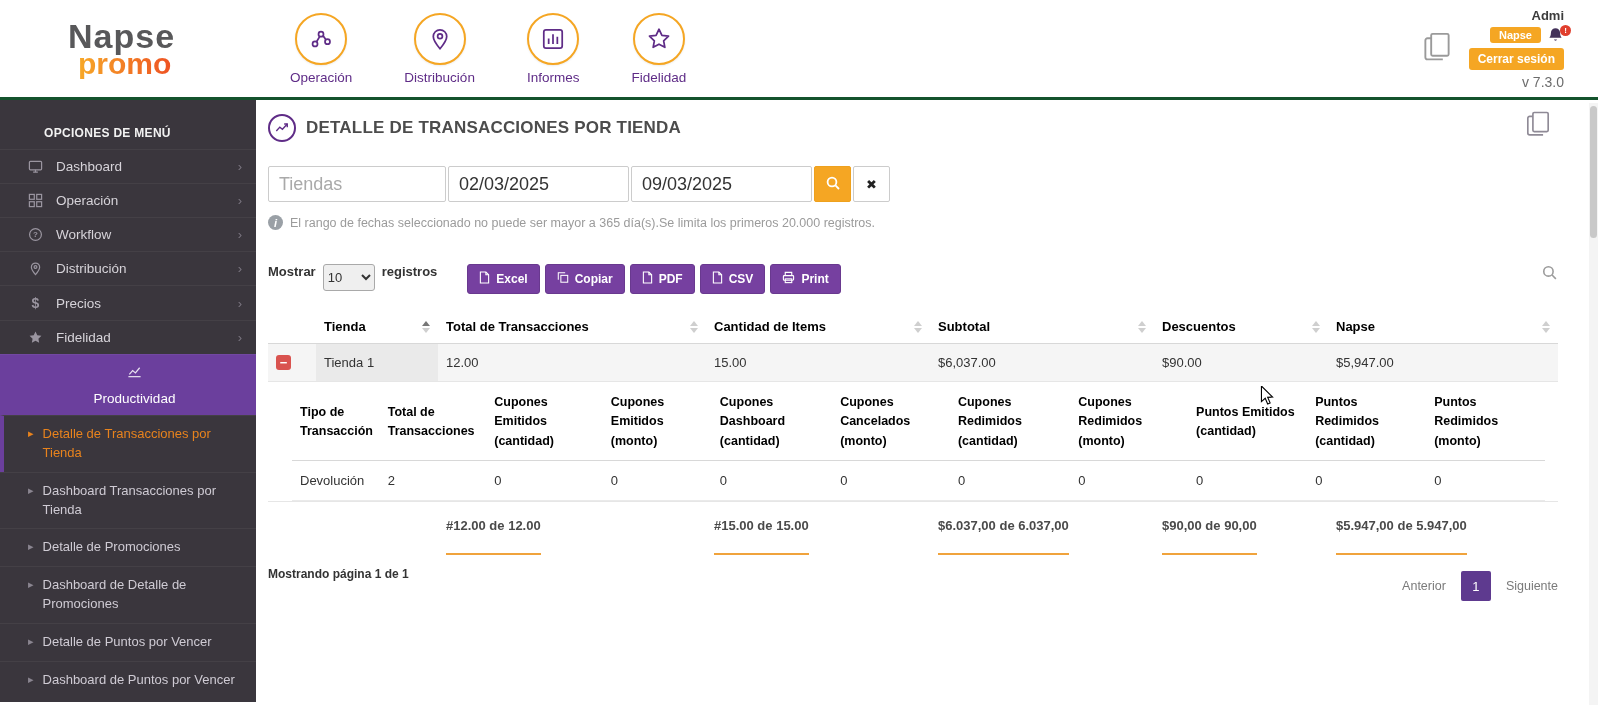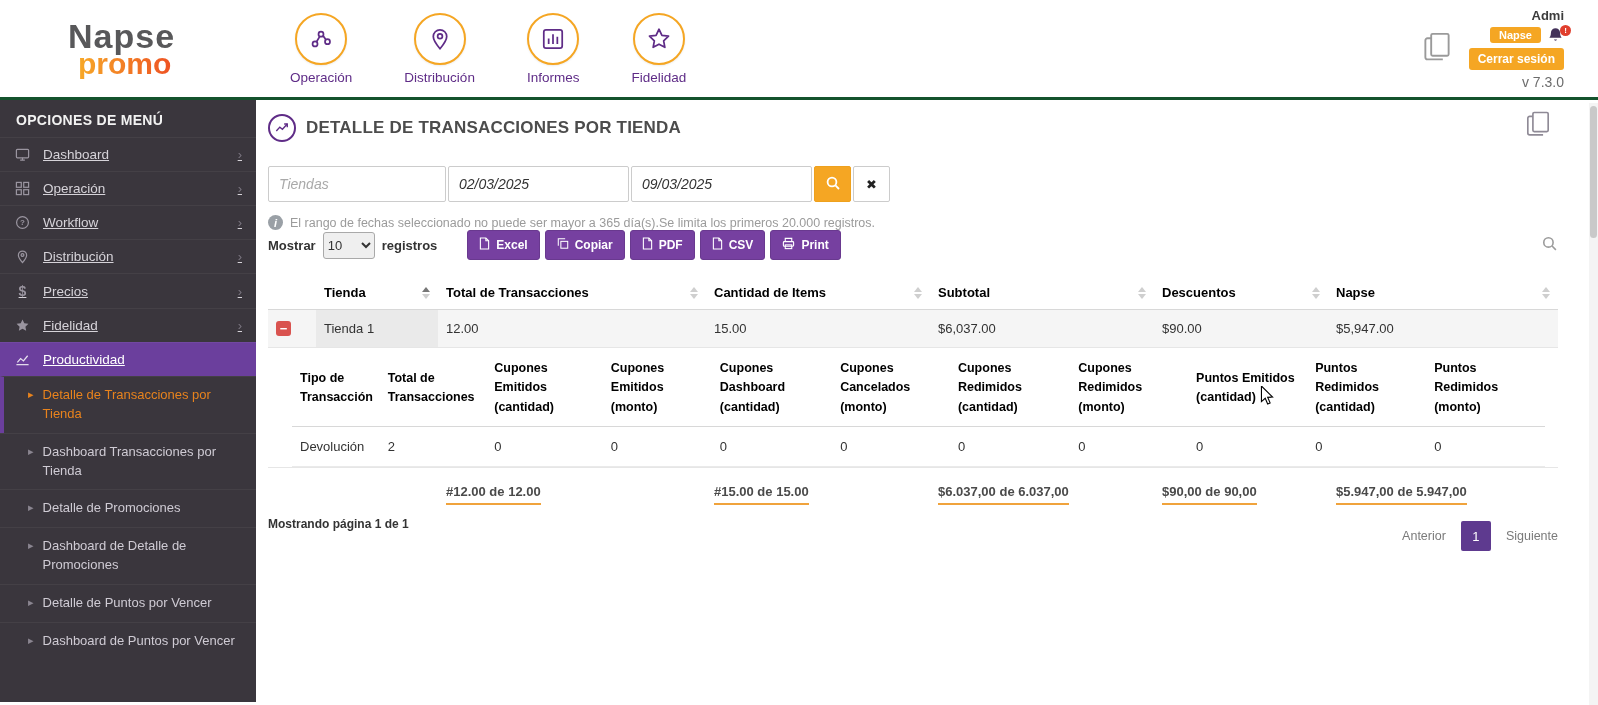--- a/index.html
+++ b/index.html
@@ -32,61 +32,61 @@
     display:flex; align-items:center; justify-content:center; }
   .logout-btn { background:#f5a623; border:none; color:#fff; font-size:12px; font-weight:bold;
     padding:4px 9px; border-radius:3px; cursor:pointer; font-family:inherit; }
   .version { font-size:14px; color:#6b6b6b; }
 
   
   .page-body { display:flex; height:602px; }
 
   
   .sidebar { width:256px; flex-shrink:0; background:#3a363d; overflow:hidden; }
-  .sidebar-title { padding:12px 16px 9px; font-size:14px; font-weight:bold; color:#f2f2f2;
-    letter-spacing:.3px; }
-  .side-item { display:flex; align-items:center; gap:12px; padding:9px 14px 9px 14px;
-    font-size:13.5px; color:#d6d3d9; border-top:1px solid rgba(255,255,255,.05); cursor:pointer;text-decoration:underline; }
+  .sidebar-title { padding:26px 16px 9px; font-size:12px; font-weight:bold; color:#f2f2f2;
+    letter-spacing:.3px;margin-left:28px; }
+  .side-item { display:flex; align-items:center; gap:12px; padding:9px 14px 9px 27px;
+    font-size:13.5px; color:#d6d3d9; border-top:1px solid rgba(255,255,255,.05); cursor:pointer; }
   .side-item .s-icon { width:17px; display:flex; justify-content:center; color:#9a95a0; }
   .side-item .chev { margin-left:auto; color:#7a7580; font-size:13px; }
-  .side-item.active { background:#6b3f9d; color:#fff; }
+  .side-item.active { background:#6b3f9d; color:#fff;flex-direction:column; }
   .side-item.active .s-icon { color:#e8e2f0; }
   .side-sub { display:flex; gap:9px; padding:9px 18px 9px 28px; font-size:13px;
     line-height:1.45; color:#cfcbd4; border-top:1px solid rgba(255,255,255,.05); cursor:pointer; }
   .side-sub .sub-arrow { color:#8a8590; font-size:11px; padding-top:1px; }
   .side-sub.active { color:#e8831d; border-left:4px solid #6b3f9d; padding-left:24px; }
   .side-sub.active .sub-arrow { color:#e8831d; }
 
   
   .content { flex:1; padding:12px 40px 0 12px; position:relative; }
   .corner-pages { position:absolute; top:10px; right:44px; cursor:pointer; }
   .title-row { display:flex; align-items:center; gap:10px; margin-top:2px; }
   .title-icon { width:28px; height:28px; border:2px solid #5f2c87; border-radius:50%;
     display:flex; align-items:center; justify-content:center; }
   .page-title { font-size:17px; font-weight:bold; color:#4c4c4c; letter-spacing:.2px; }
 
   .filter-row { display:flex; gap:2px; margin-top:24px; }
   .filter-row input { height:36px; border:1px solid #ccc; border-radius:2px;
-    padding:0 10px; font-size:14px; color:#333; font-family:inherit;font-style:italic; }
+    padding:0 10px; font-size:18px; color:#333; font-family:inherit; }
   .inp-tiendas { width:178px; }
   .inp-date { width:181px; }
   .btn-search-orange { width:37px; height:36px; background:#f5a623; border:1px solid #eea11e;
     border-radius:2px; display:flex; align-items:center; justify-content:center; cursor:pointer; }
   .btn-clear { width:37px; height:36px; background:#fff; border:1px solid #ccc;
     border-radius:2px; display:flex; align-items:center; justify-content:center;
     font-size:13px; color:#222; cursor:pointer; font-family:inherit; }
   ::placeholder { color:#a9a9a9; }
 
   .info-row { margin-top:13px; display:flex; align-items:center; gap:7px;
     font-size:12.5px; color:#9b9b9b; }
   .info-icon { width:15px; height:15px; border-radius:50%; background:#9aa0a6; color:#fff;
     font-size:11px; font-weight:bold; font-style:italic; display:flex; align-items:center;
     justify-content:center; flex-shrink:0; }
 
-  .controls-row { display:flex; align-items:center; }
+  .controls-row { margin-top:34px; display:flex; align-items:flex-start; }
   .lbl-strong { font-size:13px; font-weight:bold; color:#333; }
   .page-size { margin:0 7px; height:27px; width:52px; font-size:13px; border:1px solid #a9a9a9;
     border-radius:3px; font-family:inherit; color:#333; }
   .export-group { display:flex; gap:5px; margin-left:30px; }
   .btn-export { display:flex; align-items:center; gap:6px; background:#7640a0;
     border:1px solid #69398f; color:#fff; font-size:12px; font-weight:600;
     padding:6px 11px; border-radius:3px; cursor:pointer; font-family:inherit; }
   .table-search { margin-left:auto; display:flex; align-items:center; gap:7px; }
   .inp-buscar { width:160px; height:31px; border:1px solid #bbb; border-radius:2px;
     padding:0 9px; font-size:13px; font-family:inherit; }
@@ -111,21 +111,21 @@
   .child-cell { padding:2px 0 0 24px; background:#fff; }
 
   .detail-table { width:99%; table-layout:fixed; font-size:13px; color:#333; }
   .detail-table th { text-align:left; font-size:12.5px; color:#3e3e3e; font-weight:bold;
     padding:13px 8px; line-height:1.55; vertical-align:middle;
     border-bottom:1px solid #e0e0e0; }
   .detail-table td { padding:12px 8px; border-bottom:1px solid #eaeaea; }
 
   .main-table tfoot td { padding:16px 8px 2px; border-top:1px solid #e6e6e6; }
   .total-pill { display:inline-block; font-weight:bold; color:#4a4a4a; font-size:13px;
-    padding-bottom:4px; border-bottom:2px solid #f0a33c; }
+    padding-bottom:20px; border-bottom:2px solid #f0a33c; }
 
   .bottom-row { display:flex; align-items:flex-start; margin-top:10px; }
   .showing-info { font-size:12px; font-weight:bold; color:#333; }
   .pagination { margin-left:auto; display:flex; align-items:center; gap:15px; margin-top:4px; }
   .pg-link { font-size:12.5px; color:#7a7a7a; cursor:pointer; }
   .pg-current { width:30px; height:30px; background:#5e3a8f; color:#fff; font-size:13px;
     display:flex; align-items:center; justify-content:center; border-radius:2px; cursor:pointer; }
 
   
   .v-scrollbar { position:absolute; top:103px; right:0; width:9px; height:602px; background:#f4f4f4; }

